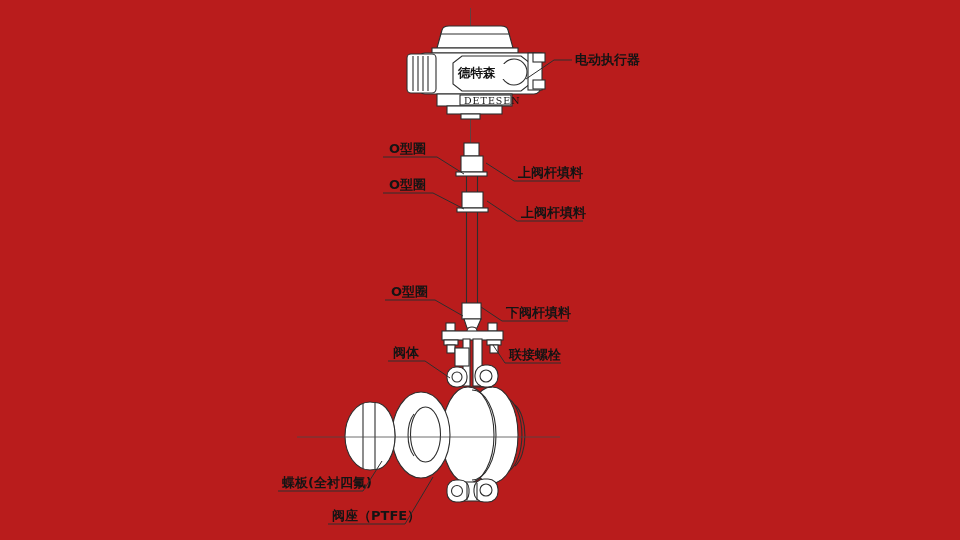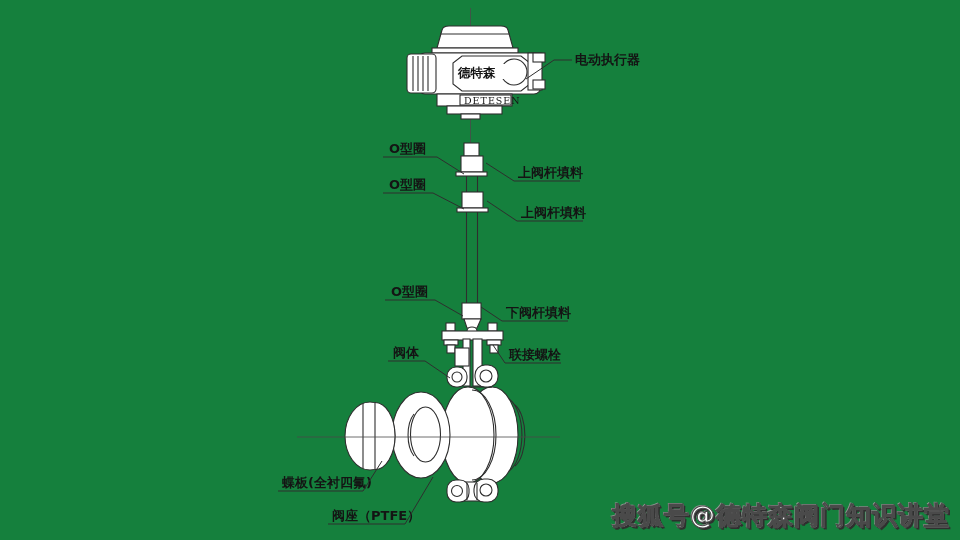--- a/index.html
+++ b/index.html
@@ -1,16 +1,16 @@
 <!DOCTYPE html>
 <html><head>
 <meta charset="utf-8">
 <style>
   html,body{margin:0;padding:0;background:#fff;}
-  .stage{position:relative;width:960px;height:540px;background:#15803d;overflow:hidden;
+  .stage{position:relative;width:960px;height:540px;background:#b91c1c;overflow:hidden;
          font-family:"DejaVu Sans","Liberation Sans",sans-serif;}
   svg{position:absolute;left:0;top:0;}
   .ln{stroke:#2e2e2e;stroke-width:1.1;fill:none;}
   .lnw{stroke:#2e2e2e;stroke-width:1.1;fill:#ffffff;}
   .thin{stroke:#4a4a4a;stroke-width:0.8;fill:none;}
   .leader{stroke:#2e2e2e;stroke-width:1;fill:none;}
   .cjk{font-family:"DejaVu Sans","Liberation Sans",sans-serif;font-size:13px;font-weight:600;fill:#141414;}
   .brand{font-family:"DejaVu Sans","Liberation Sans",sans-serif;font-size:12.5px;font-weight:700;fill:#141414;}
   .brand-en{font-family:"DejaVu Serif","Liberation Serif",serif;font-size:9.5px;fill:#141414;letter-spacing:1px;}
   .watermark{position:absolute;right:10px;bottom:8px;font-size:25px;font-weight:700;
@@ -187,14 +187,13 @@
     </g>
 
     <g>
       <text class="cjk" x="332" y="520">阀座（PTFE）</text>
       <polyline class="leader" points="328,524 405,524 433,477"></polyline>
     </g>
 
   </g>
 </svg>
 
-  <div class="watermark">搜狐号@德特森阀门知识讲堂</div>
 </div>
 
 </body></html>

